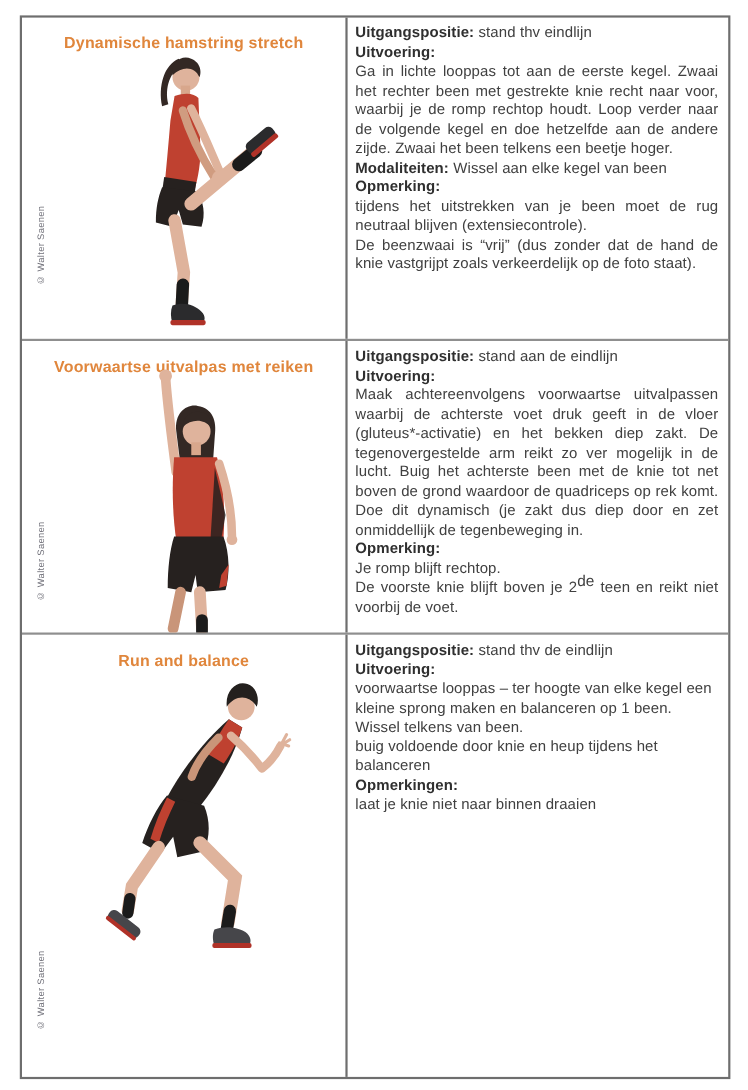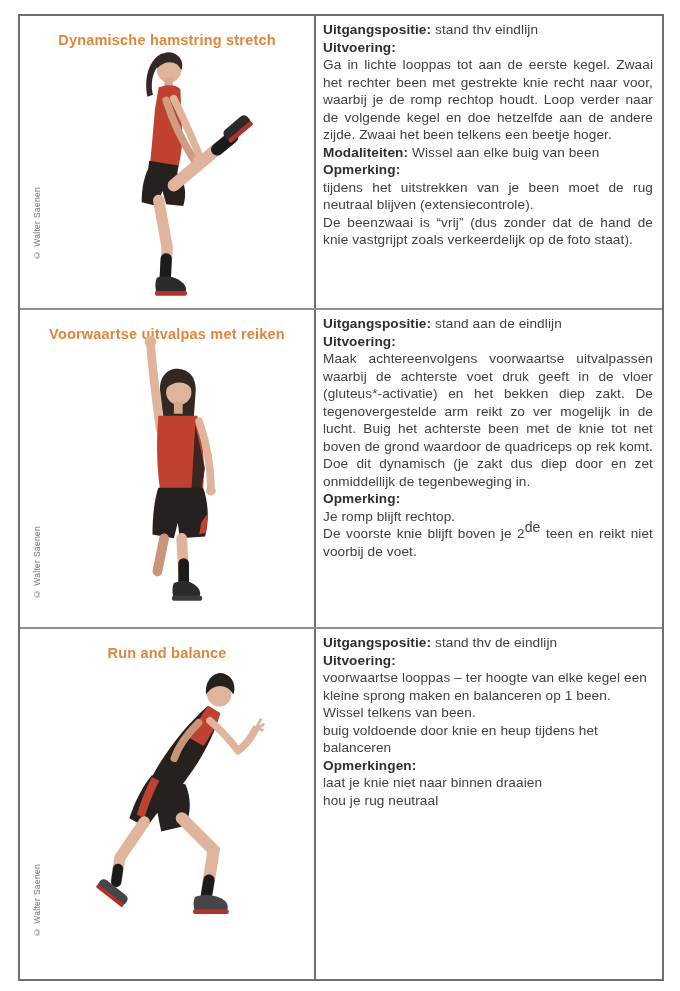--- a/index.html
+++ b/index.html
@@ -8,21 +8,21 @@
     font-family:"Liberation Sans",sans-serif;color:#3a3a3a;
   }
   .sheet{
     position:absolute;left:18px;top:14px;width:646px;height:967px;
     border:2px solid #6e6e6e;box-sizing:border-box;
     display:flex;flex-direction:column;background:#fff;
   }
   .row{display:flex;border-bottom:2px solid #8f8f8f;box-sizing:border-box;}
   .row:last-child{border-bottom:none;}
   .row.r1{height:294px;}
-  .row.r2{height:319px;}
+  .row.r2{height:267px;}
   .row.r3{flex:1;}
   .photo-cell{
     width:296px;box-sizing:border-box;border-right:2px solid #6e6e6e;
     position:relative;overflow:hidden;
   }
   .text-cell{
     flex:1;box-sizing:border-box;padding:5px 9px 4px 7px;
     font-size:13.6px;line-height:17.5px;letter-spacing:0.1px;color:#404040;
   }
   .ex-title{
@@ -69,21 +69,21 @@
         <path d="M96 230 L95 250" stroke="#1b1b1b" stroke-width="12" stroke-linecap="round"></path>
         <path d="M86 250 C98 246 108 250 114 256 C118 260 118 265 114 267 L86 267 C84 261 84 255 86 250 Z" fill="#2b2b2d"></path>
         <rect x="84" y="264" width="34" height="5" rx="2" fill="#b03228"></rect>
       </svg>
       <div class="copyright" style="bottom:48px">© Walter Saenen</div>
     </div>
     <div class="text-cell">
       <p><span class="b">Uitgangspositie:</span> <span>stand thv eindlijn</span></p>
       <p><span class="b">Uitvoering:</span></p>
       <p class="just">Ga in lichte looppas tot aan de eerste kegel. Zwaai het rechter been met gestrekte knie recht naar voor, waarbij je de romp rechtop houdt. Loop verder naar de volgende kegel en doe hetzelfde aan de andere zijde. Zwaai het been telkens een beetje hoger.</p>
-      <p><span class="b">Modaliteiten:</span> <span>Wissel aan elke buig van been</span></p>
+      <p><span class="b">Modaliteiten:</span> <span>Wissel aan elke kegel van been</span></p>
       <p><span class="b">Opmerking:</span></p>
       <p class="just">tijdens het uitstrekken van je been moet de rug neutraal blijven (extensiecontrole).</p>
       <p class="just">De beenzwaai is “vrij” (dus zonder dat de hand de knie vastgrijpt zoals verkeerdelijk op de foto staat).</p>
     </div>
   </div>
 
   <div class="row r2">
     <div class="photo-cell">
       <div class="ex-title">Voorwaartse uitvalpas met reiken</div>
       <svg class="figure" style="left:40px;top:22px;width:220px;height:292px" viewBox="0 0 220 300" aria-hidden="true">
@@ -143,17 +143,16 @@
       </svg>
       <div class="copyright" style="bottom:42px">© Walter Saenen</div>
     </div>
     <div class="text-cell">
       <p><span class="b">Uitgangspositie:</span> <span>stand thv de eindlijn</span></p>
       <p><span class="b">Uitvoering:</span></p>
       <p>voorwaartse looppas – ter hoogte van elke kegel een kleine sprong maken en balanceren op 1 been. Wissel telkens van been.</p>
       <p>buig voldoende door knie en heup tijdens het balanceren</p>
       <p><span class="b">Opmerkingen:</span></p>
       <p>laat je knie niet naar binnen draaien</p>
-      <p>hou je rug neutraal</p>
     </div>
   </div>
 
 </div>
 
 </body></html>

